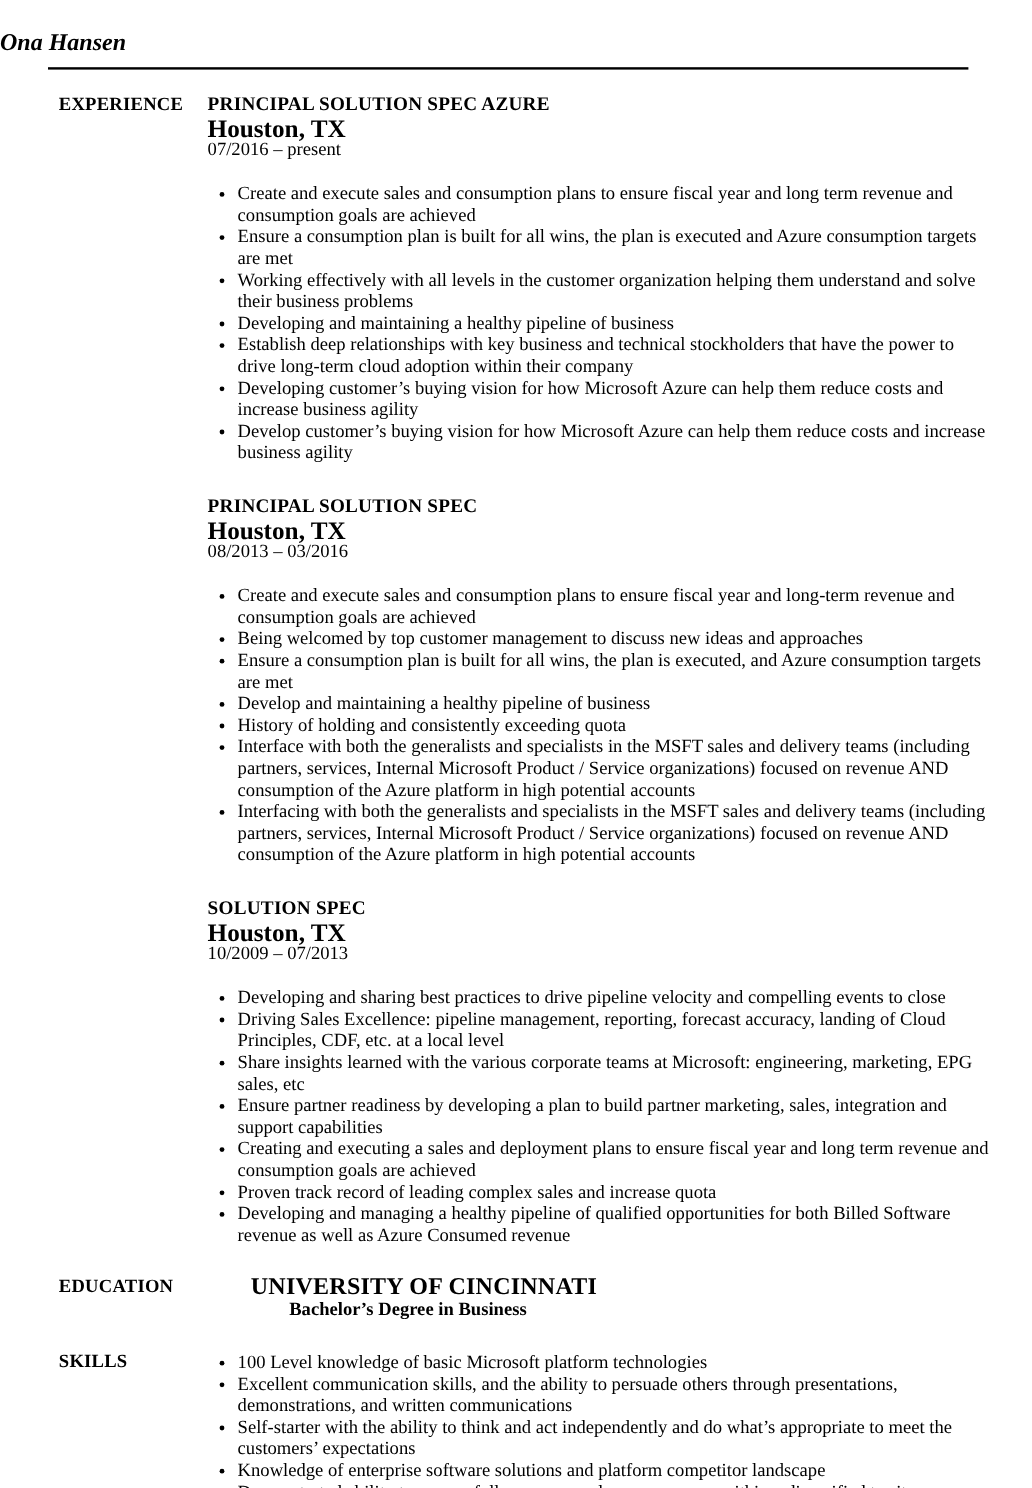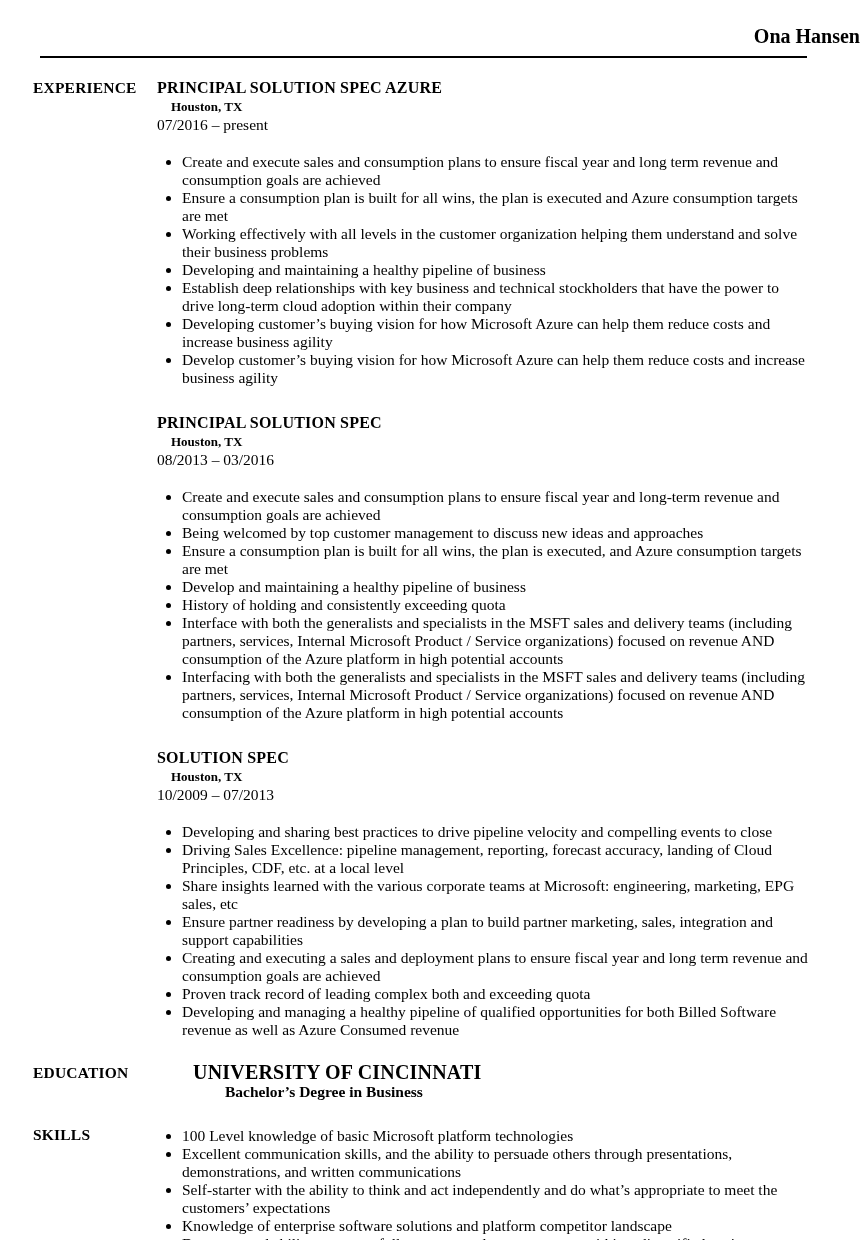--- a/index.html
+++ b/index.html
@@ -10,55 +10,55 @@
     font-family: "Liberation Serif", "DejaVu Serif", serif;
     color: #000;
   }
   .page {
     width: 860px; height: 1240px;
     padding-top: 25px;
     position: relative;
     background: #fff;
   }
   
-  .header { text-align: right; }
+  .header { text-align: left; font-style: italic; }
   .name {
     font-size: 20px; font-weight: bold; line-height: 22px;
   }
   .contact {
     margin-top: 13px;
     font-size: 15.5px; font-weight: bold; line-height: 18px;
   }
   .divider {
     margin: 9px 53px 0 40px;
     border: none;
     border-top: 2.5px solid #000;
     height: 0;
   }
   
   .main { margin-top: 20px; }
   .section {
     display: grid;
     grid-template-columns: 124px 651px;
-    padding-left: 33px;
+    padding-left: 49px;
     padding-right: 52px;
   }
   .section + .section { margin-top: 24px; }
   .section-label {
     font-size: 15.5px; font-weight: bold; line-height: 19px;
     letter-spacing: 0.2px;
   }
   
   .job + .job { margin-top: 26px; font-family: Liberation Serif, serif; }
   .job-title {
     font-size: 16px; font-weight: bold; line-height: 19px;
     letter-spacing: 0.2px;
   }
   .job-location {
-    font-size: 13px; font-weight: bold; line-height: 18px; margin-top: 1px; margin-left: 14px;
+    font-size: 21px; font-weight: bold; line-height: 18px; margin-top: 1px;
   }
   .job-dates {
     font-size: 15.5px; line-height: 17px;
   }
   ul.bullets {
     margin-top: 20px;
     padding-left: 25px;
     list-style-type: disc;
   }
   ul.bullets li {
@@ -130,21 +130,21 @@
           <div class="job-title">SOLUTION SPEC</div>
           <div class="job-location">Houston, TX</div>
           <div class="job-dates">10/2009 – 07/2013</div>
           <ul class="bullets">
 
           <li>Developing and sharing best practices to drive pipeline velocity and compelling events to close</li>
               <li>Driving Sales Excellence: pipeline management, reporting, forecast accuracy, landing of Cloud Principles, CDF, etc. at a local level</li>
               <li>Share insights learned with the various corporate teams at Microsoft: engineering, marketing, EPG sales, etc</li>
               <li>Ensure partner readiness by developing a plan to build partner marketing, sales, integration and support capabilities</li>
               <li>Creating and executing a sales and deployment plans to ensure fiscal year and long term revenue and consumption goals are achieved</li>
-              <li>Proven track record of leading complex both and exceeding quota</li>
+              <li>Proven track record of leading complex sales and increase quota</li>
               <li>Developing and managing a healthy pipeline of qualified opportunities for both Billed Software revenue as well as Azure Consumed revenue</li>
             </ul>
         </div>
 
       </div>
     </div>
 
     <div class="section section-education">
       <div class="section-label">EDUCATION</div>
       <div>

